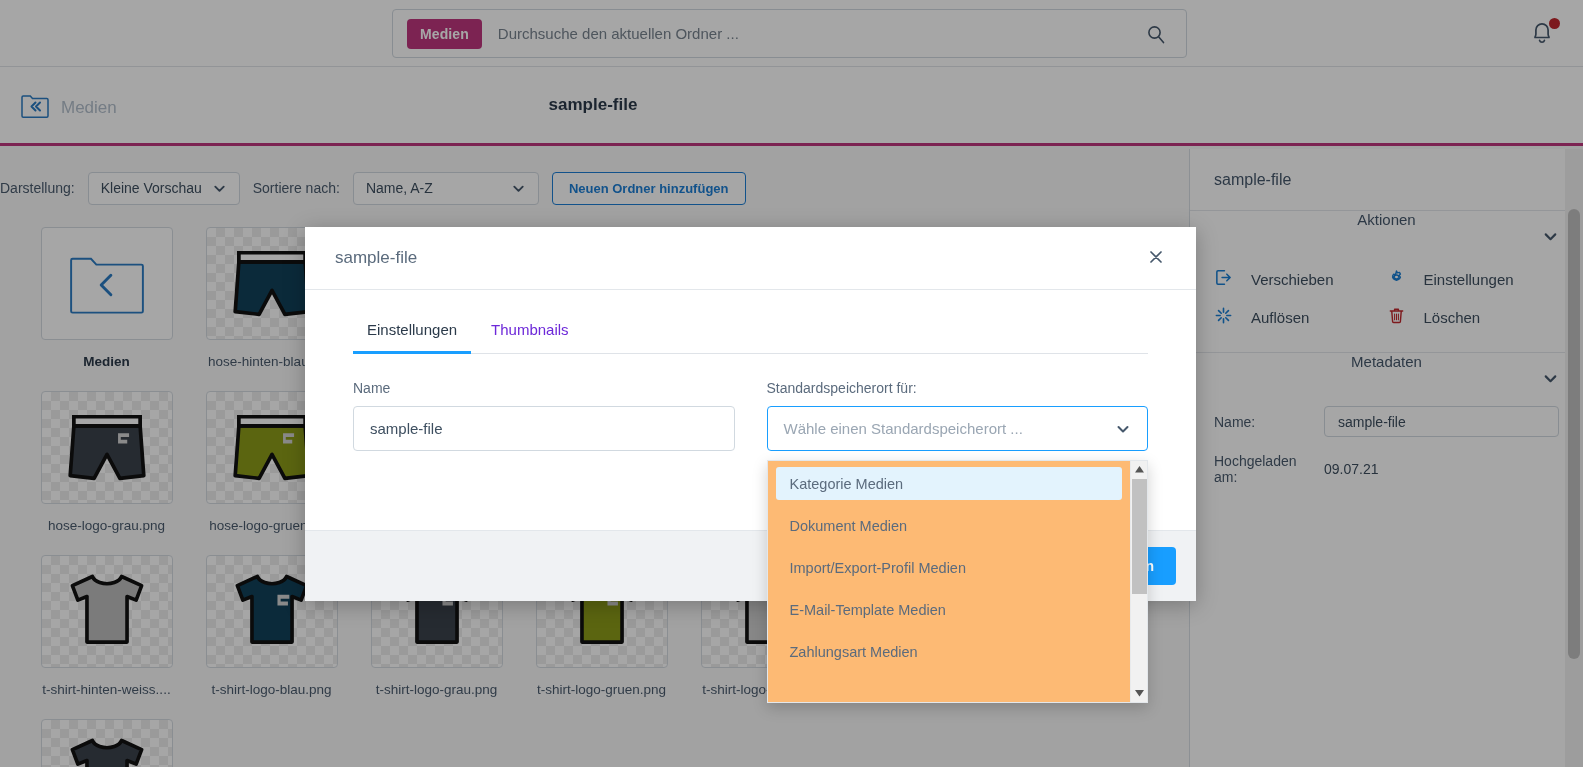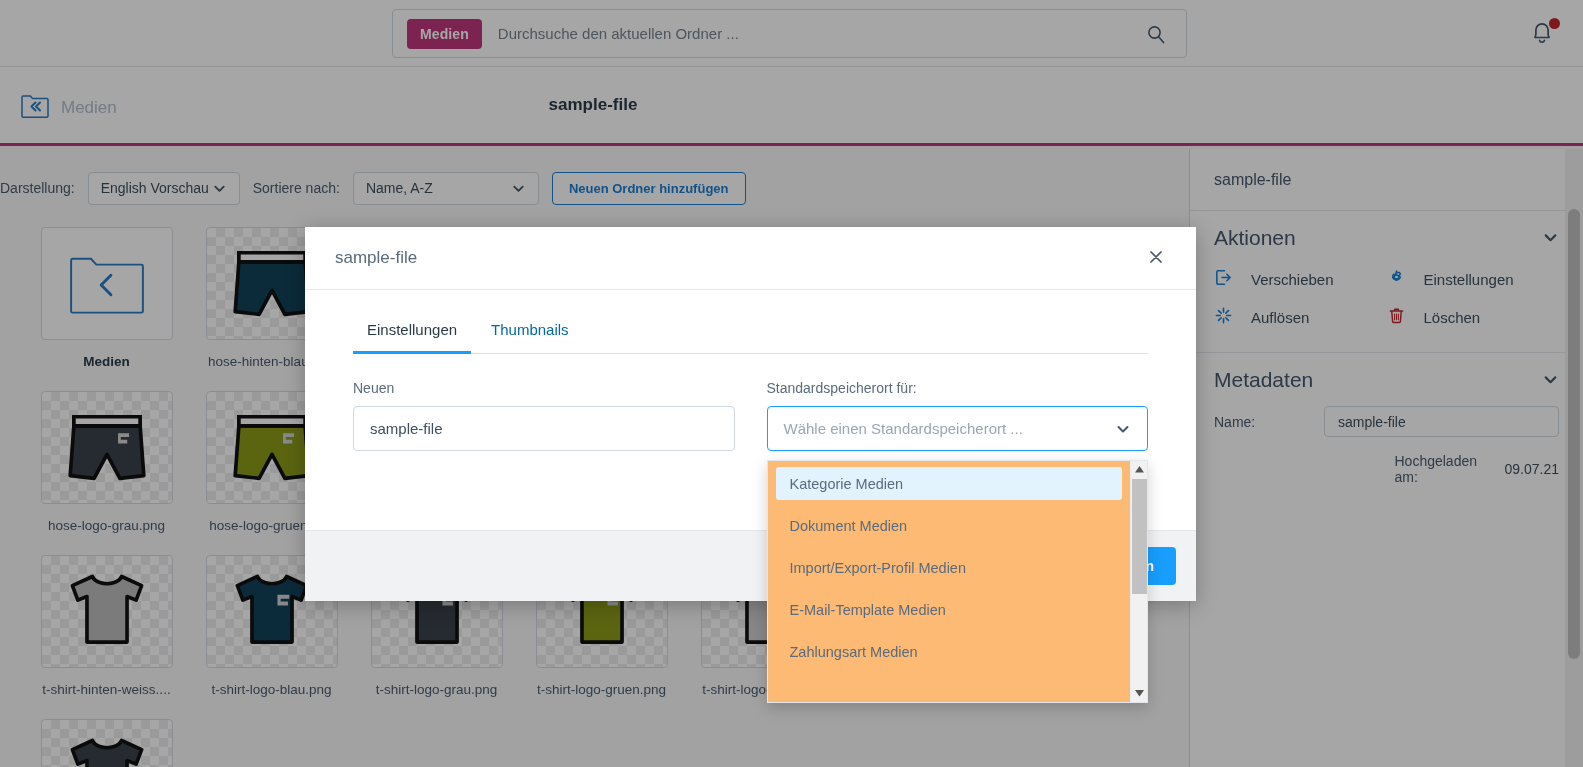--- a/index.html
+++ b/index.html
@@ -183,37 +183,38 @@
     width: 393px; height: 618px;
     background: #ffffff;
   }
   .sb-title {
     height: 62px; display: flex; align-items: center;
     padding-left: 24px; font-size: 16px; color: #46586c;
     border-bottom: 1px solid #e3e7eb;
   }
   .sb-section-head {
     height: 53px; display: flex; align-items: center;
-    padding: 0 24px; font-size: 21px; color: #46586c;
+    padding: 0 24px; font-size: 15px; color: #46586c;
     cursor: pointer;
+    flex-direction: column;
   }
   .sb-section-head .caret { margin-left: auto; }
   .sb-actions {
     display: grid; grid-template-columns: 1fr 1fr;
     row-gap: 16px; padding: 4px 24px 24px 24px;
     border-bottom: 1px solid #e3e7eb;
   }
   .sb-action {
     display: flex; align-items: center; gap: 18px;
     font-size: 15px; color: #3e4f60; cursor: pointer;
   }
   .sb-meta { padding: 0 24px; }
   .meta-row {
     display: flex; align-items: center; gap: 10px;
-    margin-bottom: 16px; font-size: 14px; color: #4a5b6e; justify-content: flex-end;
+    margin-bottom: 16px; font-size: 14px; color: #4a5b6e;
   }
   .meta-label { width: 100px; }
   .meta-input {
     flex: 1; height: 31px; border: 1px solid #d1d9e0; border-radius: 4px;
     background: #fff; display: flex; align-items: center;
     padding: 0 13px; font-size: 14px; color: #3e4f60;
   }
   .meta-value { font-size: 14px; color: #3e4f60; }
 
   
@@ -236,21 +237,21 @@
     padding: 4px 8px;
   }
   .modal-body { flex: 1; padding: 0 48px; position: relative; }
   .tabs {
     display: flex; gap: 6px;
     border-bottom: 1px solid #dfe3e8;
     margin-top: 22px;
   }
   .tab {
     padding: 9px 14px 13px 14px;
-    font-size: 15px; color: #0369a1; cursor: pointer;
+    font-size: 15px; color: #6d28d9; cursor: pointer;
     border-bottom: 3px solid transparent; margin-bottom: -1px;
   }
   .tab.active { color: #2b3a4a; border-bottom-color: #189eff; }
 
   .form-row { display: flex; gap: 32px; margin-top: 26px; }
   .field { flex: 1; position: relative; }
   .field-label {
     font-size: 14px; color: #5b6b7d; margin-bottom: 10px; display: block;
   }
   .text-input {
@@ -379,21 +380,21 @@
         </span>
       </div>
     </div>
   </div>
 
   <div class="content-area">
 
     <div class="toolbar">
       <span class="tb-label">Darstellung:</span>
       <div class="tb-select w1">
-        <span>English Vorschau</span>
+        <span>Kleine Vorschau</span>
         <span class="caret">
           <svg width="15" height="15" viewBox="0 0 16 16" fill="none" stroke="#46586c" stroke-width="2" stroke-linecap="round" stroke-linejoin="round">
               <path d="M3.5 6l4.5 4.5L12.5 6"></path>
             </svg>
         </span>
       </div>
       <span class="tb-label">Sortiere nach:</span>
       <div class="tb-select w2">
         <span>Name, A-Z</span>
         <span class="caret">
@@ -719,21 +720,21 @@
     </div>
 
     <div class="modal-body">
       <div class="tabs">
         <div class="tab active">Einstellungen</div>
         <div class="tab">Thumbnails</div>
       </div>
 
       <div class="form-row">
         <div class="field">
-          <span class="field-label">Neuen</span>
+          <span class="field-label">Name</span>
           <div class="text-input">sample-file</div>
         </div>
 
         <div class="field">
           <span class="field-label">Standardspeicherort für:</span>
           <div class="select-input">
             <span>Wähle einen Standardspeicherort ...</span>
             <span class="caret">
               <svg width="16" height="16" viewBox="0 0 16 16" fill="none" stroke="#46586c" stroke-width="2" stroke-linecap="round" stroke-linejoin="round">
                   <path d="M3.5 6l4.5 4.5L12.5 6"></path>

